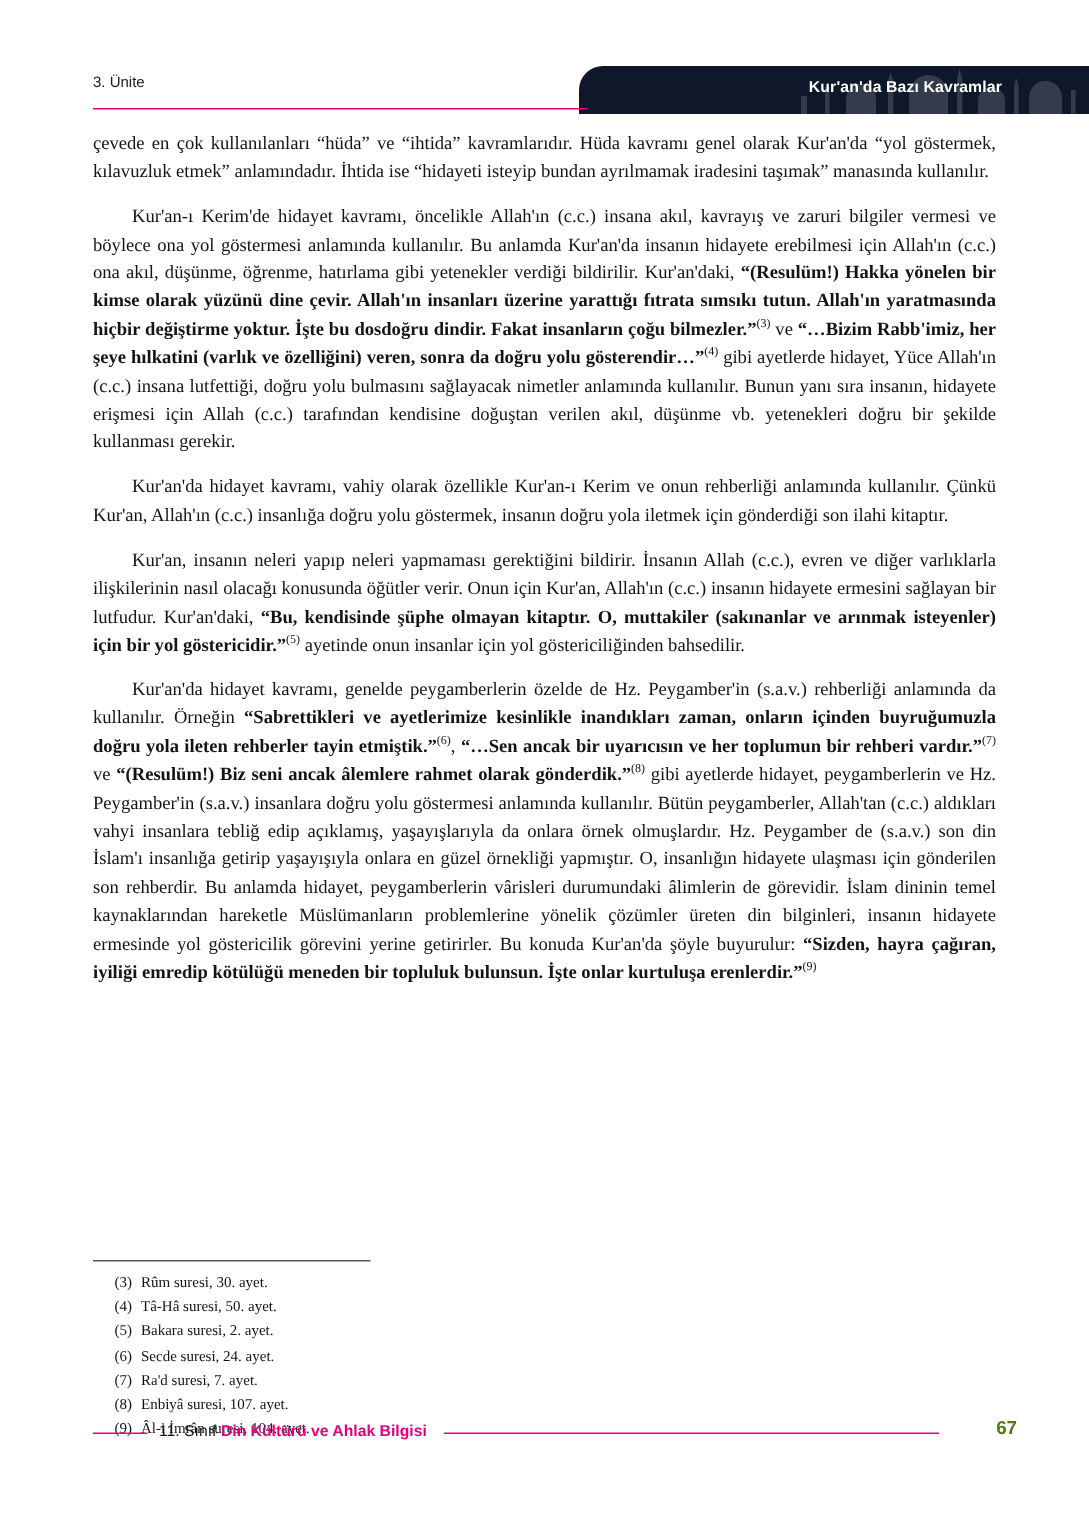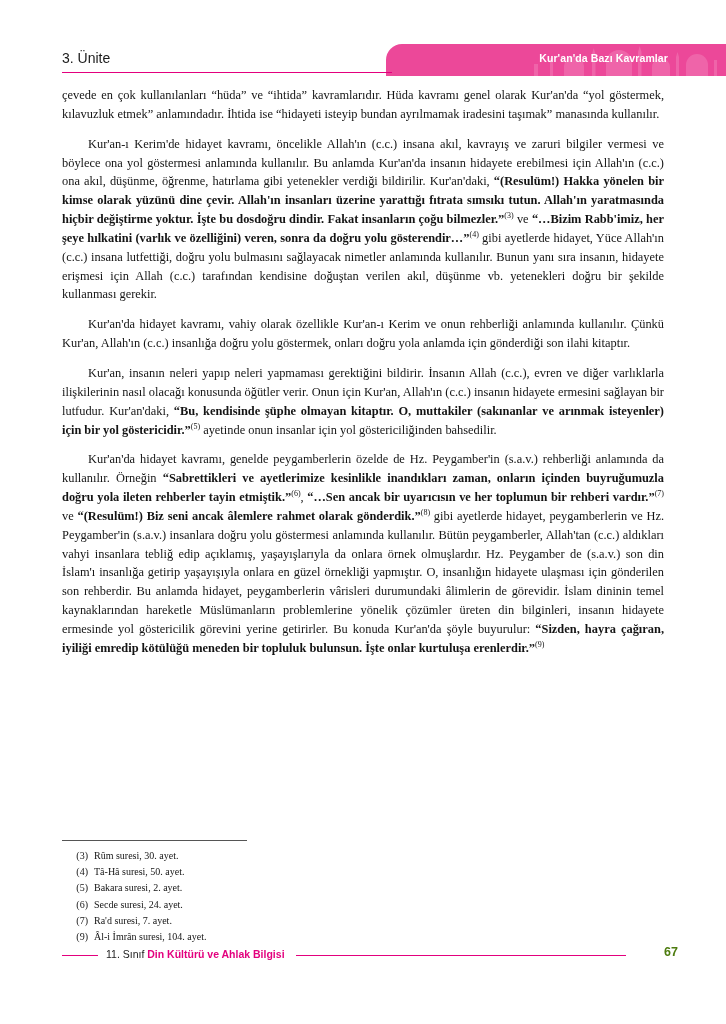--- a/index.html
+++ b/index.html
@@ -29,30 +29,30 @@
     top: 44px;
     left: 0;
     width: 726px;
     height: 34px;
   }
   .header-left {
     position: absolute;
     left: 62px;
     top: 6px;
     font-family: "Liberation Sans", sans-serif;
-    font-size: 14px;
+    font-size: 10px;
     color: #1a1a1a;
   }
   .header-banner {
     position: absolute;
     right: 0;
     top: 0;
     width: 340px;
     height: 32px;
-    background: #ec4899;
+    background: #0f172a;
     border-top-left-radius: 16px 16px;
     overflow: hidden;
   }
   .header-banner .skyline {
     position: absolute;
     right: 0;
     top: 0;
     width: 200px;
     height: 32px;
     opacity: 0.35;
@@ -201,32 +201,33 @@
         </g>
       </svg>
       <div class="header-title">Kur'an'da Bazı Kavramlar</div>
     </div>
     <div class="header-rule"></div>
   </div>
 
   <div class="content">
       <p><span>çevede en çok kullanılanları “hüda” ve “ihtida” kavramlarıdır. Hüda kavramı genel olarak Kur'an'da “yol göstermek, kılavuzluk etmek” anlamındadır. İhtida ise “hidayeti isteyip bundan ayrılmamak iradesini taşımak” manasında kullanılır.</span></p>
       <p class="indent"><span>Kur'an-ı Kerim'de hidayet kavramı, öncelikle Allah'ın (c.c.) insana akıl, kavrayış ve zaruri bilgiler vermesi ve böylece ona yol göstermesi anlamında kullanılır. Bu anlamda Kur'an'da insanın hidayete erebilmesi için Allah'ın (c.c.) ona akıl, düşünme, öğrenme, hatırlama gibi yetenekler verdiği bildirilir. Kur'an'daki, </span><b>“(Resulüm!) Hakka yönelen bir kimse olarak yüzünü dine çevir. Allah'ın insanları üzerine yarattığı fıtrata sımsıkı tutun. Allah'ın yaratmasında hiçbir değiştirme yoktur. İşte bu dosdoğru dindir. Fakat insanların çoğu bilmezler.”</b><sup>(3)</sup><span> ve </span><b>“…Bizim Rabb'imiz, her şeye hılkatini (varlık ve özelliğini) veren, sonra da doğru yolu gösterendir…”</b><sup>(4)</sup><span> gibi ayetlerde hidayet, Yüce Allah'ın (c.c.) insana lutfettiği, doğru yolu bulmasını sağlayacak nimetler anlamında kullanılır. Bunun yanı sıra insanın, hidayete erişmesi için Allah (c.c.) tarafından kendisine doğuştan verilen akıl, düşünme vb. yetenekleri doğru bir şekilde kullanması gerekir.</span></p>
-      <p class="indent"><span>Kur'an'da hidayet kavramı, vahiy olarak özellikle Kur'an-ı Kerim ve onun rehberliği anlamında kullanılır. Çünkü Kur'an, Allah'ın (c.c.) insanlığa doğru yolu göstermek, onları doğru yola anlamda için gönderdiği son ilahi kitaptır.</span></p>
+      <p class="indent"><span>Kur'an'da hidayet kavramı, vahiy olarak özellikle Kur'an-ı Kerim ve onun rehberliği anlamında kullanılır. Çünkü Kur'an, Allah'ın (c.c.) insanlığa doğru yolu göstermek, insanın doğru yola iletmek için gönderdiği son ilahi kitaptır.</span></p>
       <p class="indent"><span>Kur'an, insanın neleri yapıp neleri yapmaması gerektiğini bildirir. İnsanın Allah (c.c.), evren ve diğer varlıklarla ilişkilerinin nasıl olacağı konusunda öğütler verir. Onun için Kur'an, Allah'ın (c.c.) insanın hidayete ermesini sağlayan bir lutfudur. Kur'an'daki, </span><b>“Bu, kendisinde şüphe olmayan kitaptır. O, muttakiler (sakınanlar ve arınmak isteyenler) için bir yol göstericidir.”</b><sup>(5)</sup><span> ayetinde onun insanlar için yol göstericiliğinden bahsedilir.</span></p>
       <p class="indent"><span>Kur'an'da hidayet kavramı, genelde peygamberlerin özelde de Hz. Peygamber'in (s.a.v.) rehberliği anlamında da kullanılır. Örneğin </span><b>“Sabrettikleri ve ayetlerimize kesinlikle inandıkları zaman, onların içinden buyruğumuzla doğru yola ileten rehberler tayin etmiştik.”</b><sup>(6)</sup><span>, </span><b>“…Sen ancak bir uyarıcısın ve her toplumun bir rehberi vardır.”</b><sup>(7)</sup><span> ve </span><b>“(Resulüm!) Biz seni ancak âlemlere rahmet olarak gönderdik.”</b><sup>(8)</sup><span> gibi ayetlerde hidayet, peygamberlerin ve Hz. Peygamber'in (s.a.v.) insanlara doğru yolu göstermesi anlamında kullanılır. Bütün peygamberler, Allah'tan (c.c.) aldıkları vahyi insanlara tebliğ edip açıklamış, yaşayışlarıyla da onlara örnek olmuşlardır. Hz. Peygamber de (s.a.v.) son din İslam'ı insanlığa getirip yaşayışıyla onlara en güzel örnekliği yapmıştır. O, insanlığın hidayete ulaşması için gönderilen son rehberdir. Bu anlamda hidayet, peygamberlerin vârisleri durumundaki âlimlerin de görevidir. İslam dininin temel kaynaklarından hareketle Müslümanların problemlerine yönelik çözümler üreten din bilginleri, insanın hidayete ermesinde yol göstericilik görevini yerine getirirler. Bu konuda Kur'an'da şöyle buyurulur: </span><b>“Sizden, hayra çağıran, iyiliği emredip kötülüğü meneden bir topluluk bulunsun. İşte onlar kurtuluşa erenlerdir.”</b><sup>(9)</sup></p>
     </div>
 
   <div class="footnote-rule"></div>
   <div class="footnotes">
       <div class="fn"><span class="num">(3)</span><span>Rûm suresi, 30. ayet.</span></div>
       <div class="fn"><span class="num">(4)</span><span>Tâ-Hâ suresi, 50. ayet.</span></div>
       <div class="fn"><span class="num">(5)</span><span>Bakara suresi, 2. ayet.</span></div>
       <div class="fn"><span class="num">(6)</span><span>Secde suresi, 24. ayet.</span></div>
       <div class="fn"><span class="num">(7)</span><span>Ra'd suresi, 7. ayet.</span></div>
+      <div class="fn"><span class="num">(8)</span><span>Enbiyâ suresi, 107. ayet.</span></div>
       <div class="fn"><span class="num">(9)</span><span>Âl-i İmrân suresi, 104. ayet.</span></div>
     </div>
 
   <div class="footer">
     <div class="footer-line-left"></div>
     <div class="footer-text">
       <span>11. Sınıf </span><span class="pink">Din Kültürü ve Ahlak Bilgisi</span>
     </div>
     <div class="footer-line-right"></div>
     <div class="page-number">67</div>

